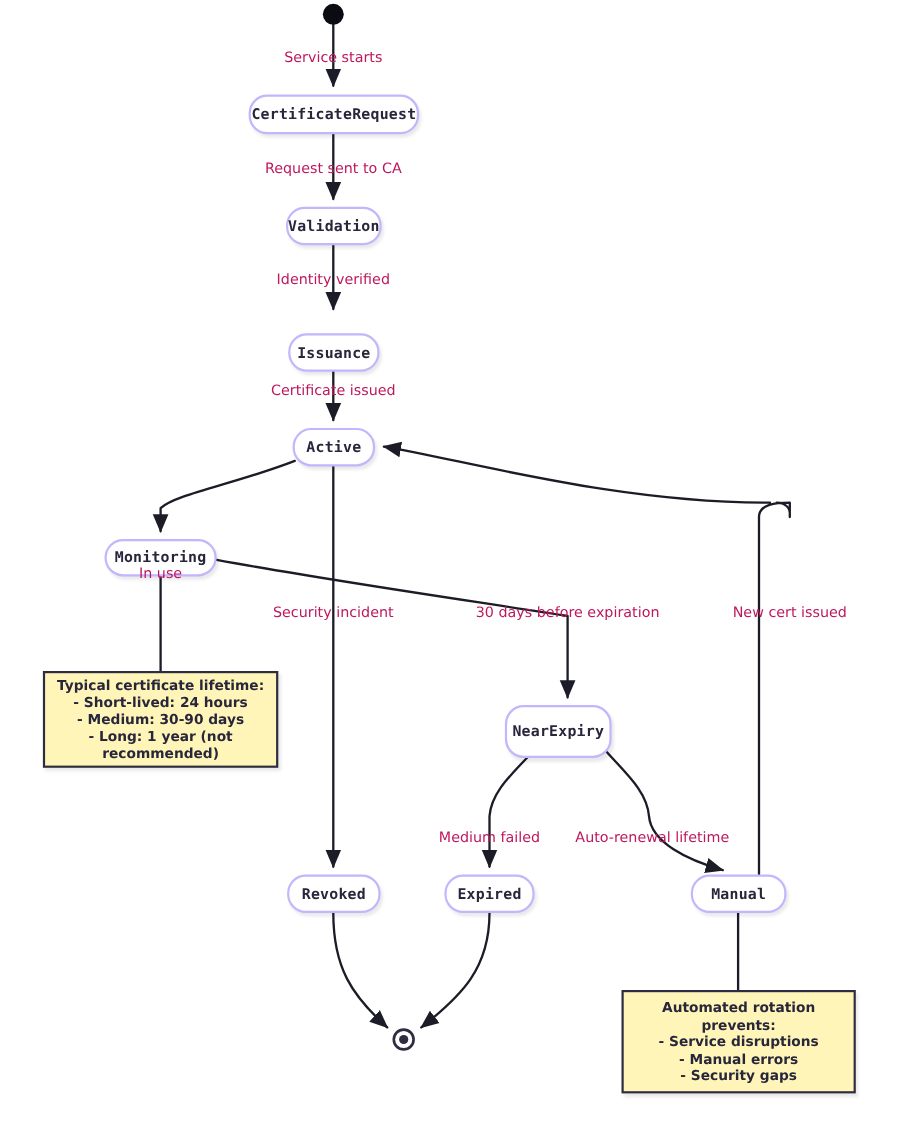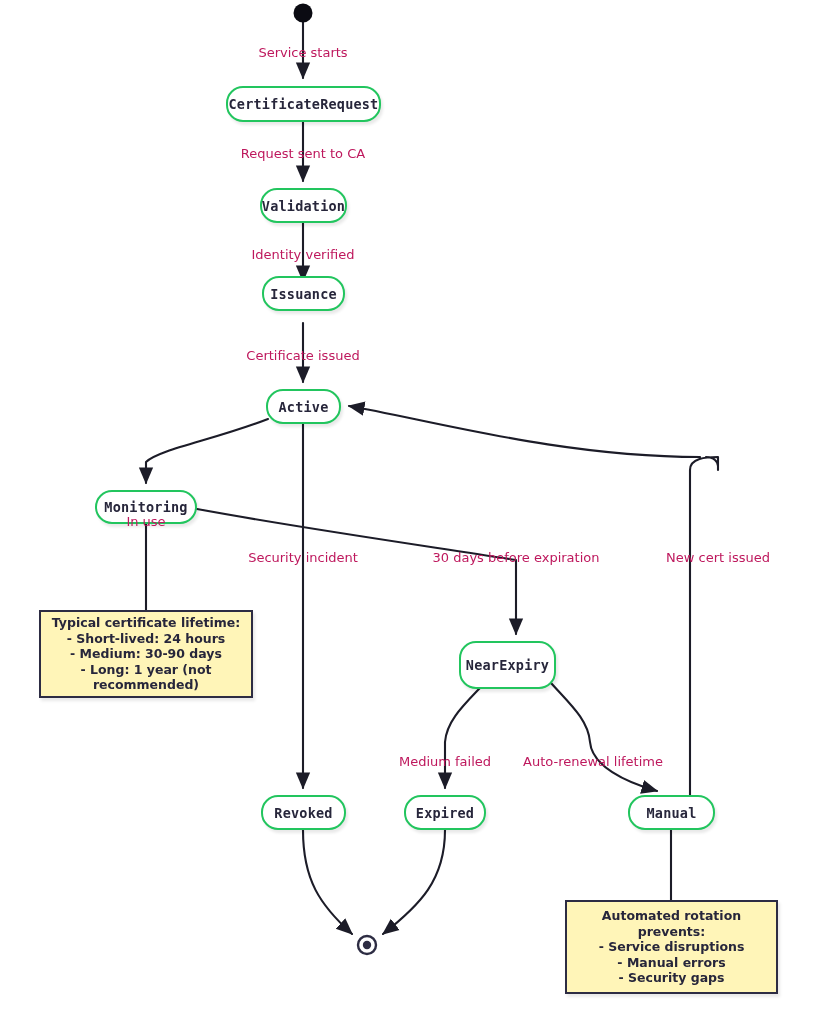--- a/index.html
+++ b/index.html
@@ -2,21 +2,21 @@
 <html><head>
 <meta charset="utf-8">
 <style>
   html,body{margin:0;padding:0;background:#ffffff;}
   body{width:818px;height:1023px;position:relative;overflow:hidden;
        font-family:"DejaVu Sans","Liberation Sans",sans-serif;}
   #stage{position:absolute;inset:0;width:818px;height:1023px;}
   svg.layer{position:absolute;left:0;top:0;width:818px;height:1023px;overflow:visible;}
 
   .node{position:absolute;box-sizing:border-box;display:flex;align-items:center;
-        justify-content:center;background:#ffffff;border:2px solid #22c55e;
+        justify-content:center;background:#ffffff;border:2px solid #c4b5fd;
         border-radius:17px;color:#27263b;font-weight:bold;font-size:13.5px;
         font-family:"DejaVu Sans Mono","Liberation Mono",monospace;
         letter-spacing:.2px;white-space:nowrap;
         box-shadow:2px 3px 3px rgba(0,0,0,.09);}
 
   .note{position:absolute;box-sizing:border-box;background:#fff5b8;
         border:2px solid #2d2c43;color:#27263b;font-weight:bold;font-size:12.5px;
         line-height:15.5px;text-align:center;display:flex;align-items:center;
         justify-content:center;padding:16px 6px;white-space:pre-line;
         box-shadow:2px 3px 3px rgba(0,0,0,.09);}
@@ -63,21 +63,21 @@
     <g>
       <circle cx="367" cy="945" r="9" fill="#ffffff" stroke="#2d2c43" stroke-width="2.4"></circle>
       <circle cx="367" cy="945" r="4.2" fill="#2d2c43"></circle>
     </g>
   </svg>
 
   <div class="node" style="left:226px;top:86px;width:155px;height:36px;">CertificateRequest</div>
 
   <div class="node" style="left:260px;top:188px;width:87px;height:35px;">Validation</div>
 
-  <div class="node" style="left:262px;top:276px;width:83px;height:35px;">Issuance</div>
+  <div class="node" style="left:262px;top:303px;width:83px;height:35px;">Issuance</div>
 
   <div class="node" style="left:266px;top:389px;width:75px;height:35px;">Active</div>
 
   <div class="node" style="left:95px;top:490px;width:102px;height:34px;">Monitoring</div>
 
   <div class="node" style="left:459px;top:641px;width:97px;height:48px;">NearExpiry</div>
 
   <div class="node" style="left:261px;top:795px;width:85px;height:35px;">Revoked</div>
 
   <div class="node" style="left:404px;top:795px;width:82px;height:35px;">Expired</div>

